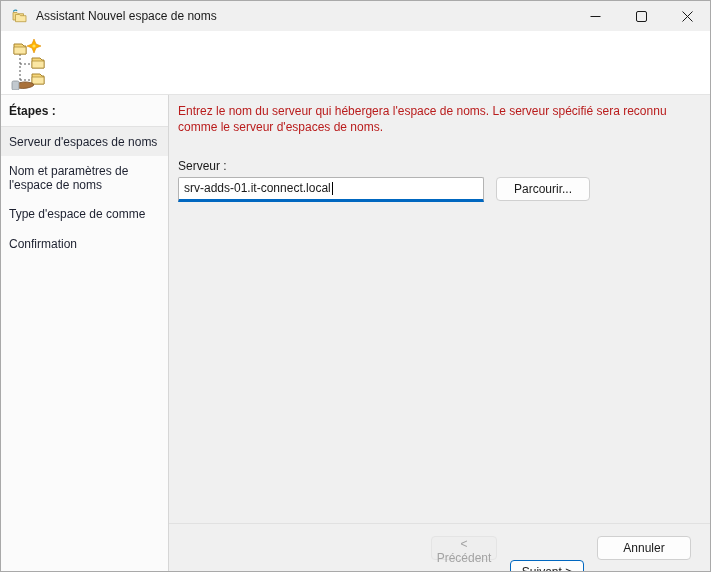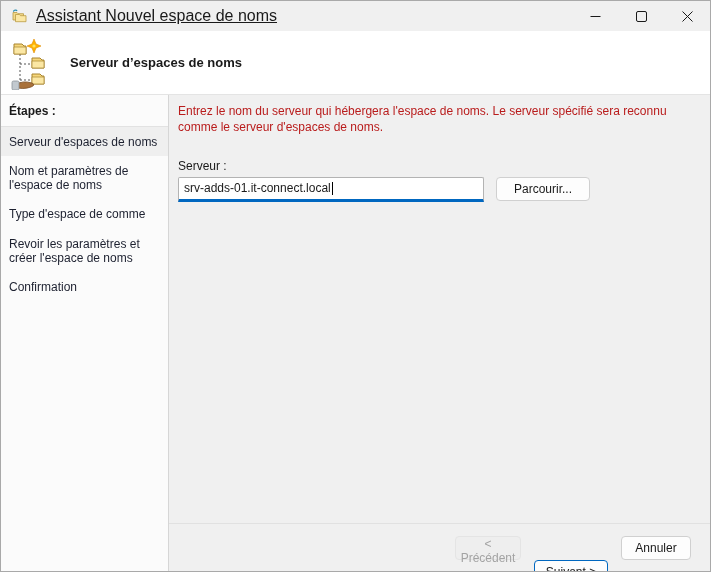--- a/index.html
+++ b/index.html
@@ -16,21 +16,21 @@
     font-size:12px;
   }
 
   
   .titlebar {
     height:30px; flex:0 0 30px;
     background:#f0f0f0;
     display:flex; align-items:center;
   }
   .titlebar-icon { width:16px; height:16px; margin:0 9px 0 10px; flex:0 0 auto; }
-  .titlebar-title { font-size:16px; color:#1a1a1a; flex:1 1 auto; white-space:nowrap;text-decoration:underline; }
+  .titlebar-title { font-size:12px; color:#1a1a1a; flex:1 1 auto; white-space:nowrap; }
   .win-controls { display:flex; height:30px; }
   .win-btn {
     width:46px; height:30px;
     display:flex; align-items:center; justify-content:center;
     cursor:default;
   }
   .win-btn svg { display:block; }
 
   
   .header {
@@ -106,21 +106,21 @@
   .footer .btn { margin-left:13px; }
   .btn-back {
     width:66px; padding:0;
     background:#eeeeee; border-color:#e4e4e4; color:#a3a3a3;
   }
   .btn-next {
     width:74px; padding:0;
     border:1.5px solid #0067c0;
     margin-top:48px;
   }
-  .btn-cancel { width:70px; padding:0; }
+  .btn-cancel { width:94px; padding:0; }
 </style>
 </head>
 <body>
 
 <div class="window">
 
   <div class="titlebar">
     <span class="titlebar-icon">
       <svg viewBox="0 0 16 16" width="16" height="16">
         <path d="M2 4.5h4l1 1.2h5.5V12H2z" fill="#f3d98a" stroke="#b99a43" stroke-width="0.8"></path>
@@ -166,31 +166,29 @@
         <path d="M22 36 h8 l2 2 h2 v8 h-12 z" fill="#f6d77c" stroke="#a8842e" stroke-width="1"></path>
         <path d="M22 39 h12 v7 h-12 z" fill="#fbe7a4" stroke="#a8842e" stroke-width="0.7"></path>
 
         <path d="M24 1 l2 5 5 2 -5 2 -2 5 -2 -5 -5 -2 5 -2 z" fill="#ffb300" stroke="#e08a00" stroke-width="0.6"></path>
         <circle cx="24" cy="8" r="1.6" fill="#ffe066"></circle>
 
         <path d="M6 47 q6 -5 16 -2 q4 2 -1 4 q-9 3 -15 0 z" fill="#a9713a" stroke="#7c4f24" stroke-width="0.8"></path>
         <rect x="2" y="43" width="7" height="9" rx="1.5" fill="#c2c9cf" stroke="#8b9399" stroke-width="0.8"></rect>
       </svg>
     </span>
-    <span class="header-title">Serveur d’espaces de noms</span>
   </div>
 
   <div class="body">
 
     <div class="sidebar">
       <div class="sidebar-heading">Étapes :</div>
       <div class="step-item active">Serveur d'espaces de noms</div>
       <div class="step-item">Nom et paramètres de l'espace de noms</div>
       <div class="step-item">Type d'espace de comme</div>
-      <div class="step-item">Revoir les paramètres et créer l'espace de noms</div>
       <div class="step-item">Confirmation</div>
     </div>
 
     <div class="main-col">
       <div class="content">
         <div class="instruction">Entrez le nom du serveur qui hébergera l'espace de noms. Le serveur spécifié sera reconnu comme le serveur d'espaces de noms.</div>
         <div class="field-label">Serveur :</div>
         <div class="server-row">
           <div class="textbox">
             <span>srv-adds-01.it-connect.local</span><span class="caret"></span>

